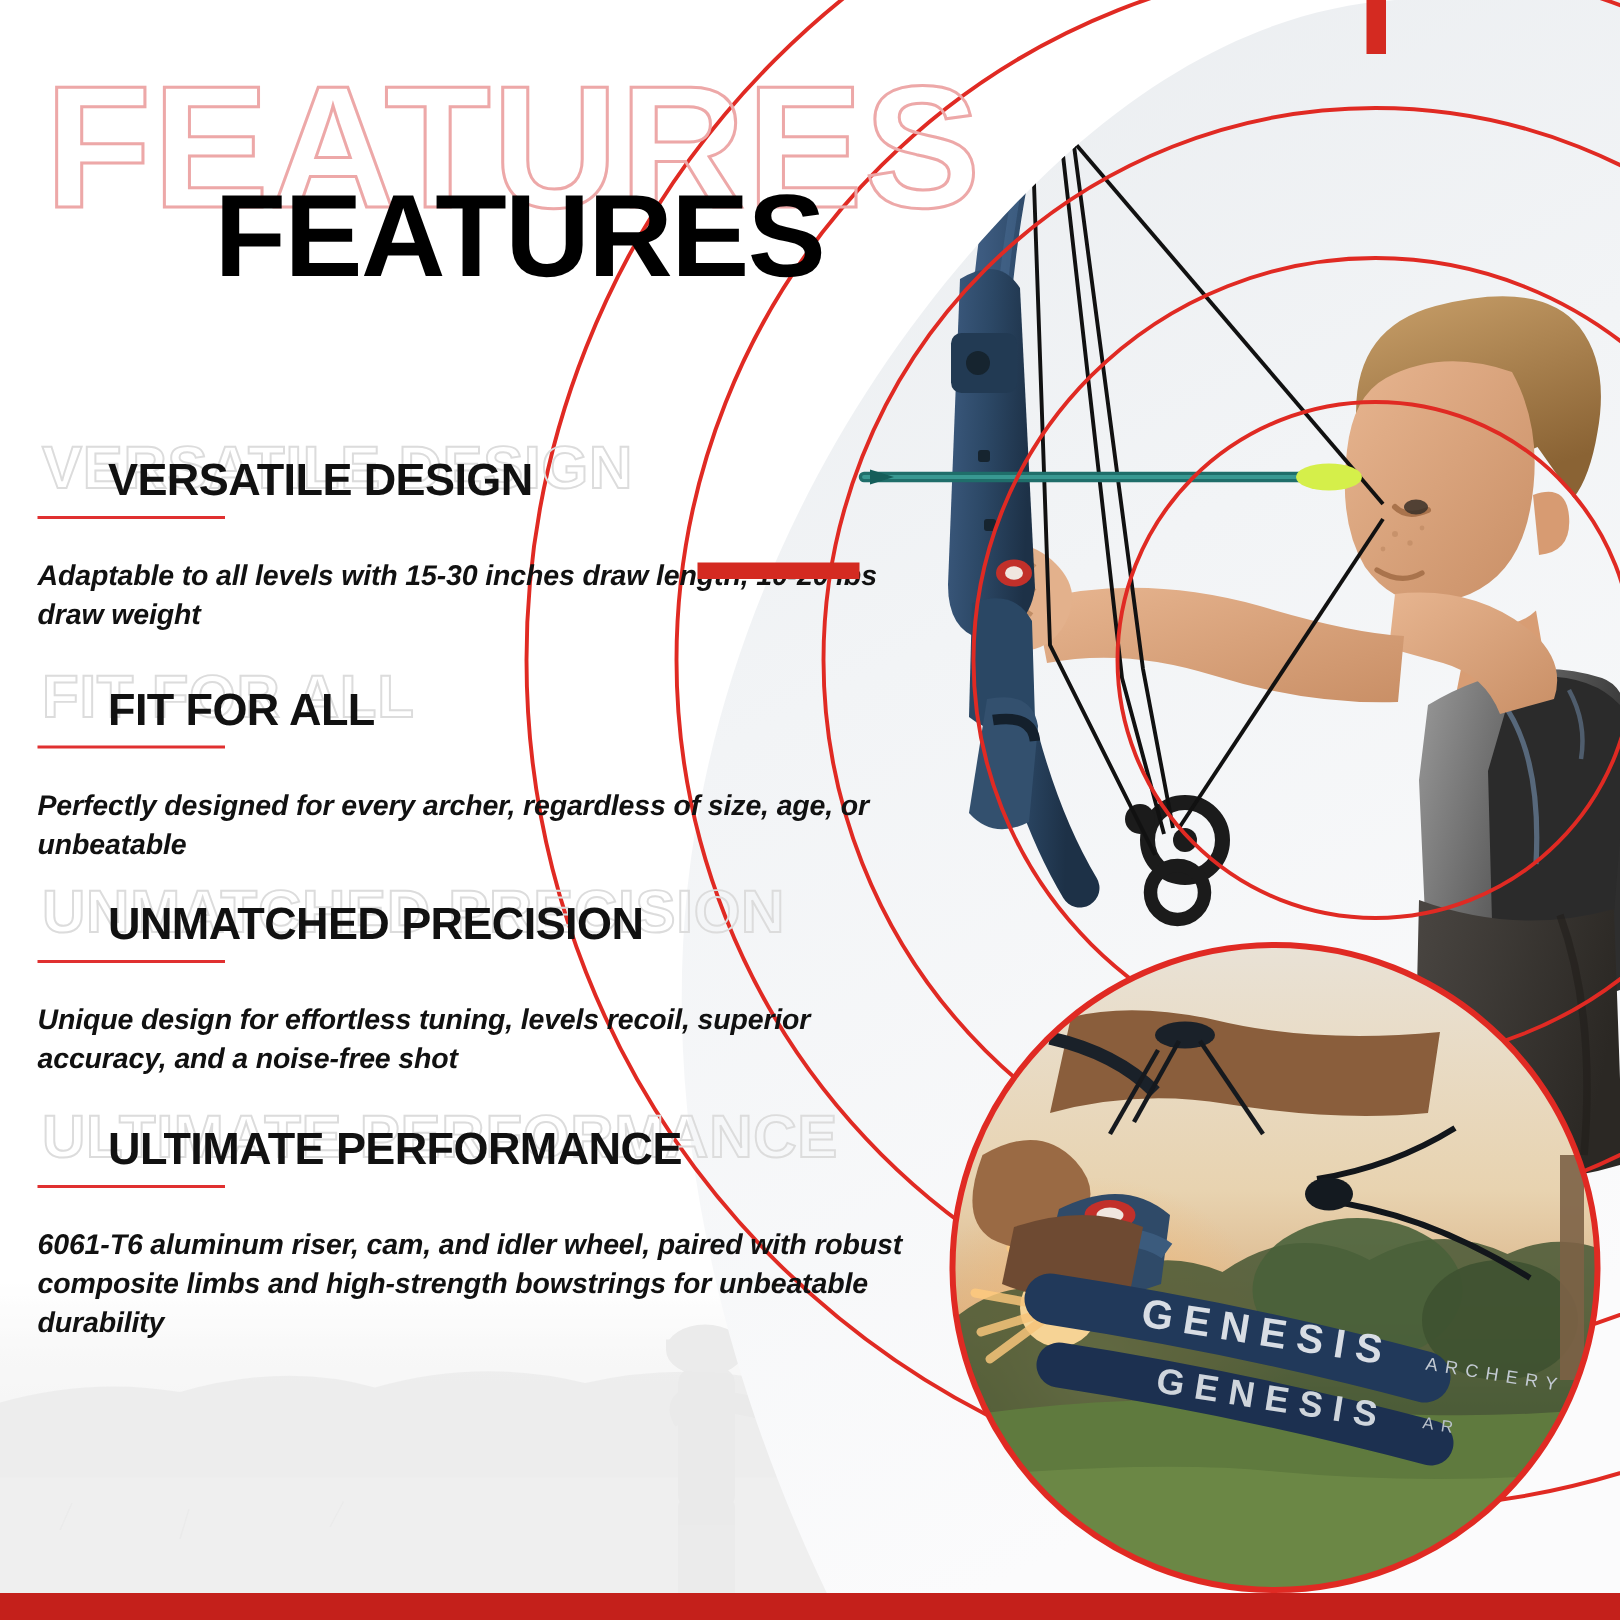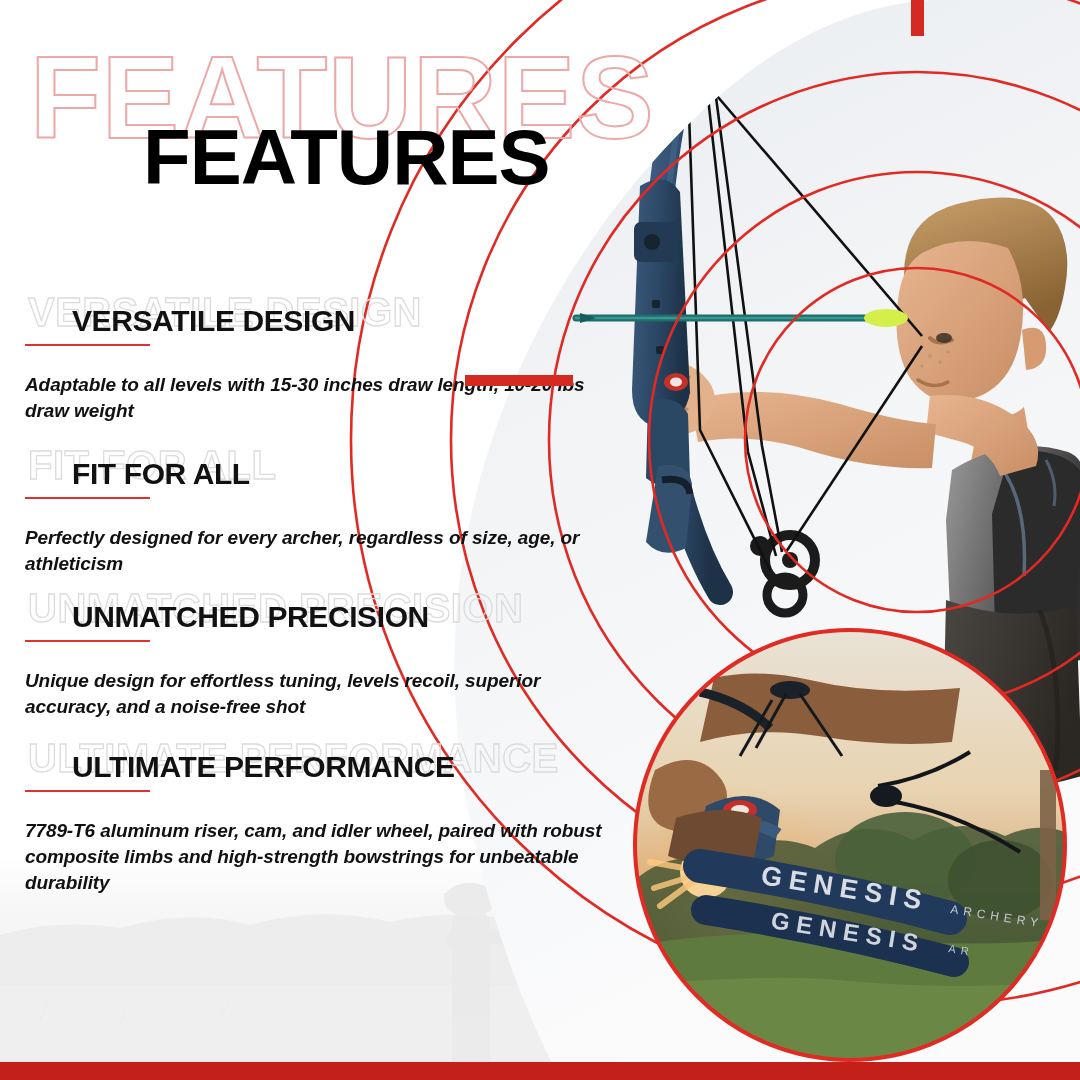--- a/index.html
+++ b/index.html
@@ -353,35 +353,35 @@
     <div class="feat-ghost">VERSATILE DESIGN</div>
     <div class="feat-title">VERSATILE DESIGN</div>
     <div class="feat-rule"></div>
     <div class="feat-body">Adaptable to all levels with 15-30 inches draw length, 10-20 lbs draw weight</div>
   </div>
 
   <div class="feature" style="top:445px">
     <div class="feat-ghost">FIT FOR ALL</div>
     <div class="feat-title">FIT FOR ALL</div>
     <div class="feat-rule"></div>
-    <div class="feat-body">Perfectly designed for every archer, regardless of size, age, or athleticism</div>
+    <div class="feat-body">Perfectly designed for every archer, regardless of size, age, or unbeatable</div>
   </div>
 
   <div class="feature" style="top:588px">
     <div class="feat-ghost">UNMATCHED PRECISION</div>
     <div class="feat-title">UNMATCHED PRECISION</div>
     <div class="feat-rule"></div>
     <div class="feat-body">Unique design for effortless tuning, levels recoil, superior accuracy, and a noise-free shot</div>
   </div>
 
   <div class="feature" style="top:738px">
     <div class="feat-ghost">ULTIMATE PERFORMANCE</div>
     <div class="feat-title">ULTIMATE PERFORMANCE</div>
     <div class="feat-rule"></div>
-    <div class="feat-body">7789-T6 aluminum riser, cam, and idler wheel, paired with robust composite limbs and high-strength bowstrings for unbeatable durability</div>
+    <div class="feat-body">6061-T6 aluminum riser, cam, and idler wheel, paired with robust composite limbs and high-strength bowstrings for unbeatable durability</div>
   </div>
 
   <div class="tick-v" style="left:911px;top:0;width:13px;height:36px;"></div>
   <div class="tick-h" style="left:465px;top:375px;width:108px;height:11px;"></div>
 
   <div class="bottom-bar"></div>
 
 </div>
 
 </body></html>

